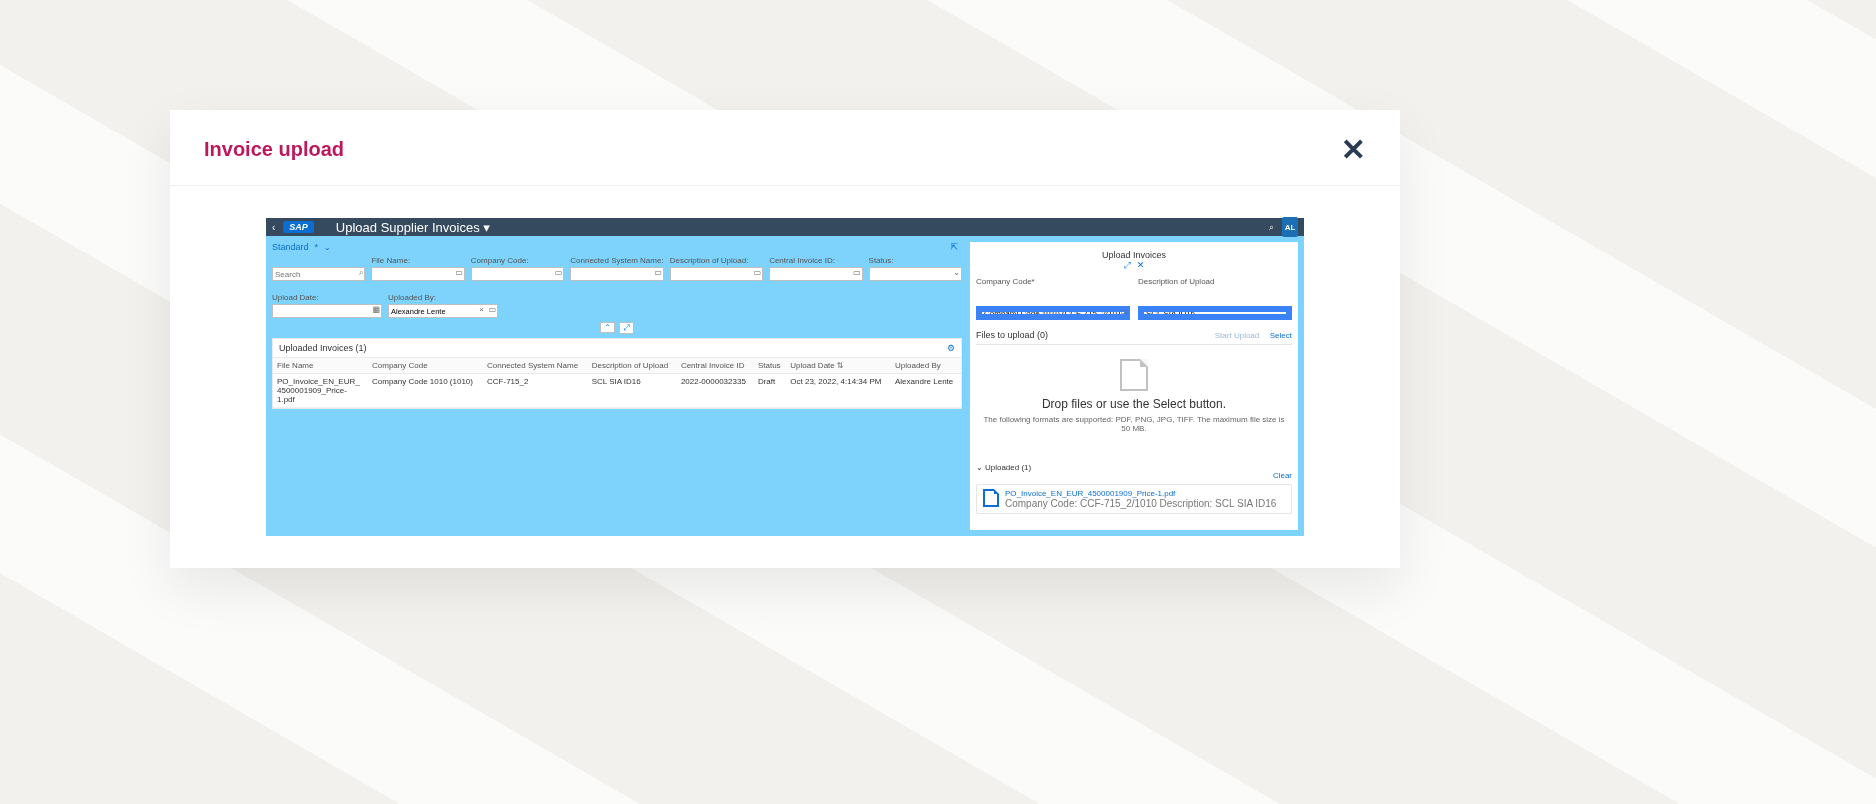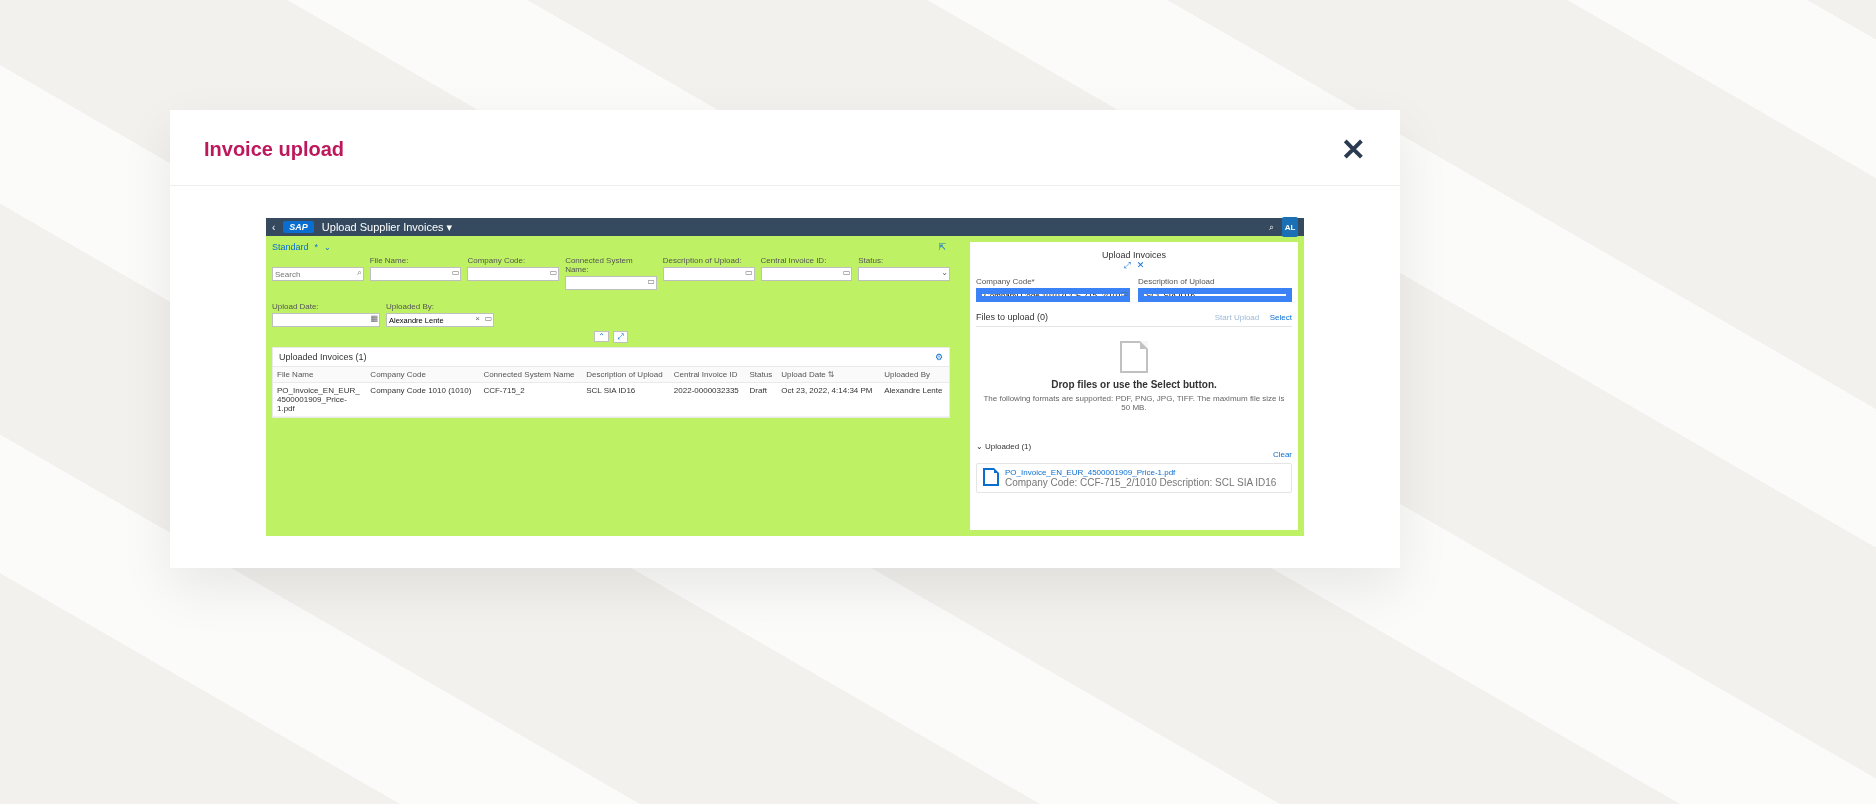--- a/index.html
+++ b/index.html
@@ -49,35 +49,35 @@
     padding: 0 6px;
     gap: 8px;
   }
   .sap-back { color: #fff; font-size: 10px; cursor: pointer; }
   .sap-logo {
     background: #0a6ed1; color: #fff;
     font-weight: 700; padding: 1px 6px; font-style: italic;
     border-radius: 2px;
     font-size: 9px;
   }
-  .sap-app-title { font-size: 11px; }
+  .sap-app-title { font-size: 13px; margin-left: 14px; }
   .sap-spacer { flex: 1; }
   .sap-search-icon { color: #fff; font-size: 9px; }
   .sap-avatar {
     background: #1b6fb5; color: #fff;
     width: 16px; height: 20px;
     border-radius: 2px;
     display: inline-flex; align-items: center; justify-content: center;
     font-size: 8px; font-weight: 600;
   }
   .sap-body {
-    background: #bef264;
+    background: #7dd3fc;
     padding: 6px;
     display: flex;
-    gap: 20px;
+    gap: 8px;
     min-height: 300px;
   }
   .left-col { flex: 1.9; display: flex; flex-direction: column; }
   .right-col { width: 328px; background: #fff; padding: 6px; }
 
   .std-row { display: flex; align-items: center; gap: 6px; margin-bottom: 4px; }
   .std-link { color: #0a6ed1; font-size: 9px; }
   .std-star { color: #0a6ed1; }
   .chev { color: #0a6ed1; font-size: 8px; }
   .share-icon { margin-left: auto; margin-right: 4px; color:#0a6ed1; }
@@ -115,42 +115,42 @@
     padding:3px 4px;
   }
   table.grid td { padding:3px 4px; color:#333; border-bottom:1px solid #f2f2f2; vertical-align:top;}
   .sort-ic { font-size:8px; color:#666; margin-left:2px;}
 
   .right-head { display:flex; justify-content:space-between; align-items:center; padding:2px 2px 6px 2px;flex-direction:column;}
   .right-title { font-size:9px; color:#333; }
   .right-icons { display:flex; gap:6px; color:#0a6ed1; font-size:9px; }
   .pair { display:flex; gap:8px; }
   .pair > div { flex:1; }
-  .pair label { font-size:8px; color:#555; display:block; margin-bottom:2px;}
+  .pair label { font-size:8px; color:#555; display:block; margin-bottom:20px;}
   .ro-input { width:100%; height:14px; border:6px solid #3b82f6; font-size:8px; padding:0 2px; background:#fff; }
 
   .ftu-head { display:flex; justify-content:space-between; align-items:center; margin-top:10px; }
   .ftu-title { font-size:9px; color:#333; }
   .ftu-links a { color:#0a6ed1; font-size:8px; margin-left:8px; cursor:pointer; text-decoration:none;}
   .ftu-links a.disabled { color:#9db9d6; }
   .dropzone {
     border-top:1px solid #e5e5e5;
     margin-top:4px; padding:10px 4px 12px 4px;
     text-align:center;
   }
   .doc-icon {
     width:28px; height:32px; margin:4px auto 6px auto;
     border:2px solid #c1c1c1; position:relative;
   }
   .doc-icon::before {
     content:""; position:absolute; right:-2px; top:-2px;
     border-left:8px solid #c1c1c1; border-top:8px solid #f7f7f7;
     width:0; height:0;
   }
-  .drop-text { font-size:10px; color:#333; font-weight:700;}
+  .drop-text { font-size:12px; color:#333; font-weight:400;}
   .drop-sub { font-size:8px; color:#666; margin-top:4px;}
   .uploaded-sec {
     margin-top:10px;
   }
   .uploaded-head { display:flex; justify-content:space-between; align-items:center;}
   .uploaded-title { font-size:8px; color:#333;}
   .clear-link { font-size:8px; color:#0a6ed1; cursor:pointer;margin-top:16px;}
   .file-card {
     border:1px solid #e5e5e5; border-radius:2px; margin-top:4px;
     padding:4px 6px; display:flex; gap:6px; align-items:flex-start;

